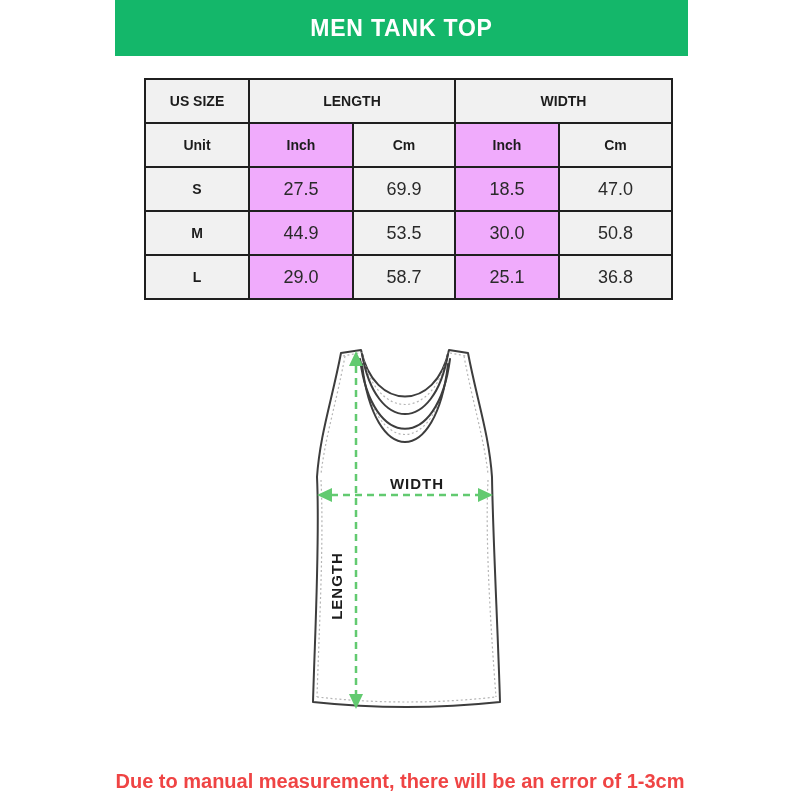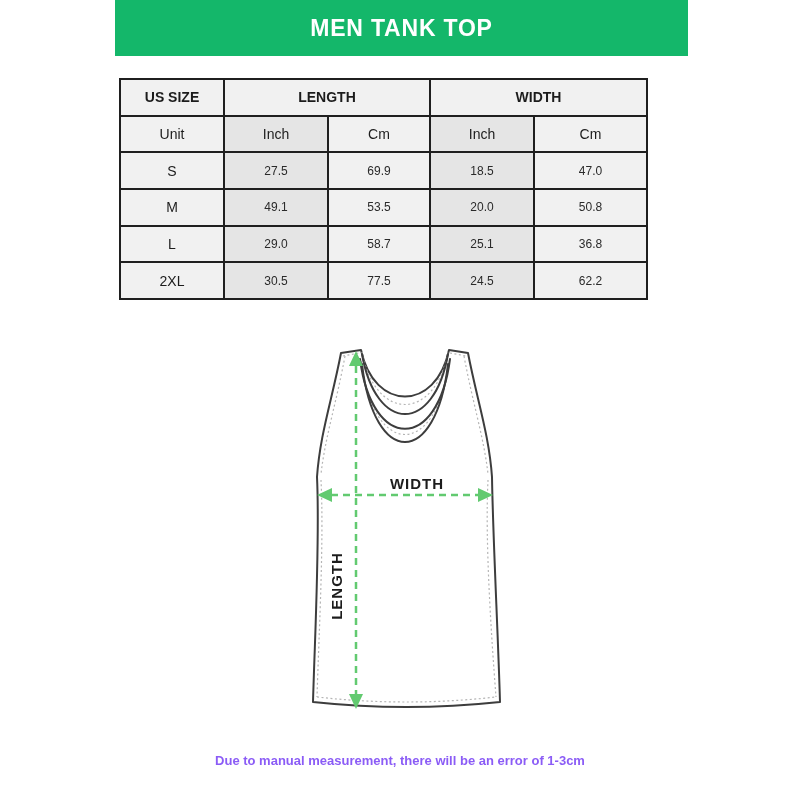--- a/index.html
+++ b/index.html
@@ -22,51 +22,51 @@
   }
   .banner .title {
     color: #ffffff;
     font-size: 23px;
     font-weight: 700;
     letter-spacing: 0.8px;
   }
   
   .size-table {
     position: absolute;
-    left: 119px; top: 78px; width: 527px; height: 222px;
+    left: 144px; top: 78px; width: 527px; height: 222px;
     border-collapse: collapse;
     table-layout: fixed;
   }
   .size-table td, .size-table th {
     border: 2px solid #1f1f1f;
     text-align: center;
     vertical-align: middle;
     font-size: 14px;
     color: #1c1c1c;
     height: 31.7px;
-    background: #e5e5e5;
+    background: #f0abfc;
   }
   .size-table .hdr { font-weight: 700; background: #f1f1f1; }
-  .size-table .lbl { font-weight: 400; }
+  .size-table .lbl { font-weight: 700; }
   .size-table tr td:nth-child(1),
   .size-table tr td:nth-child(3),
   .size-table tr td:nth-child(5) { background: #f1f1f1; }
-  .size-table td.num { font-weight: 400; color: #2a2a2a; font-size: 12px; text-align: center; }
+  .size-table td.num { font-weight: 400; color: #2a2a2a; font-size: 18px; text-align: center; }
   
   .diagram {
     position: absolute;
     left: 280px; top: 335px; width: 250px; height: 390px;
   }
   
   .footer-note {
     position: absolute;
-    left: 0; top: 753px; width: 800px;
+    left: 0; top: 770px; width: 800px;
     text-align: center;
-    color: #8b5cf6;
-    font-size: 13px;
+    color: #ef4444;
+    font-size: 20px;
     font-weight: 700;
   }
 </style>
 </head>
 <body>
 
 <div class="page">
 
   <div class="banner">
     <span class="title">MEN TANK TOP</span>
@@ -95,38 +95,31 @@
       </tr>
       <tr>
         <td class="lbl">S</td>
         <td class="num">27.5</td>
         <td class="num">69.9</td>
         <td class="num">18.5</td>
         <td class="num">47.0</td>
       </tr>
       <tr>
         <td class="lbl">M</td>
-        <td class="num">49.1</td>
+        <td class="num">44.9</td>
         <td class="num">53.5</td>
-        <td class="num">20.0</td>
+        <td class="num">30.0</td>
         <td class="num">50.8</td>
       </tr>
       <tr>
         <td class="lbl">L</td>
         <td class="num">29.0</td>
         <td class="num">58.7</td>
         <td class="num">25.1</td>
         <td class="num">36.8</td>
-      </tr>
-      <tr>
-        <td class="lbl">2XL</td>
-        <td class="num">30.5</td>
-        <td class="num">77.5</td>
-        <td class="num">24.5</td>
-        <td class="num">62.2</td>
       </tr>
     </tbody>
   </table>
 
   <svg class="diagram" viewBox="280 335 250 390">
 
     <path d="M 341,353 L 361,350
          C 374,412 436,412 449,350
          L 468,353
          C 477,400 489,434 492,477

